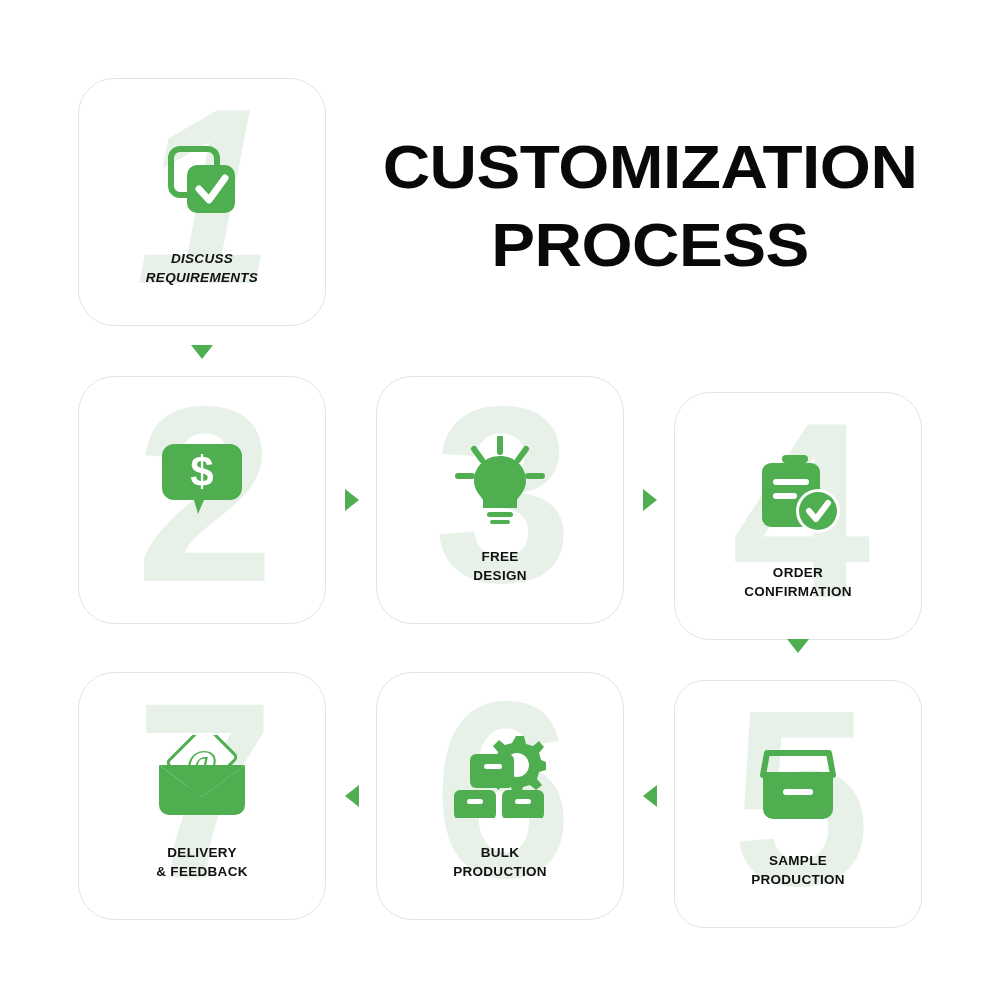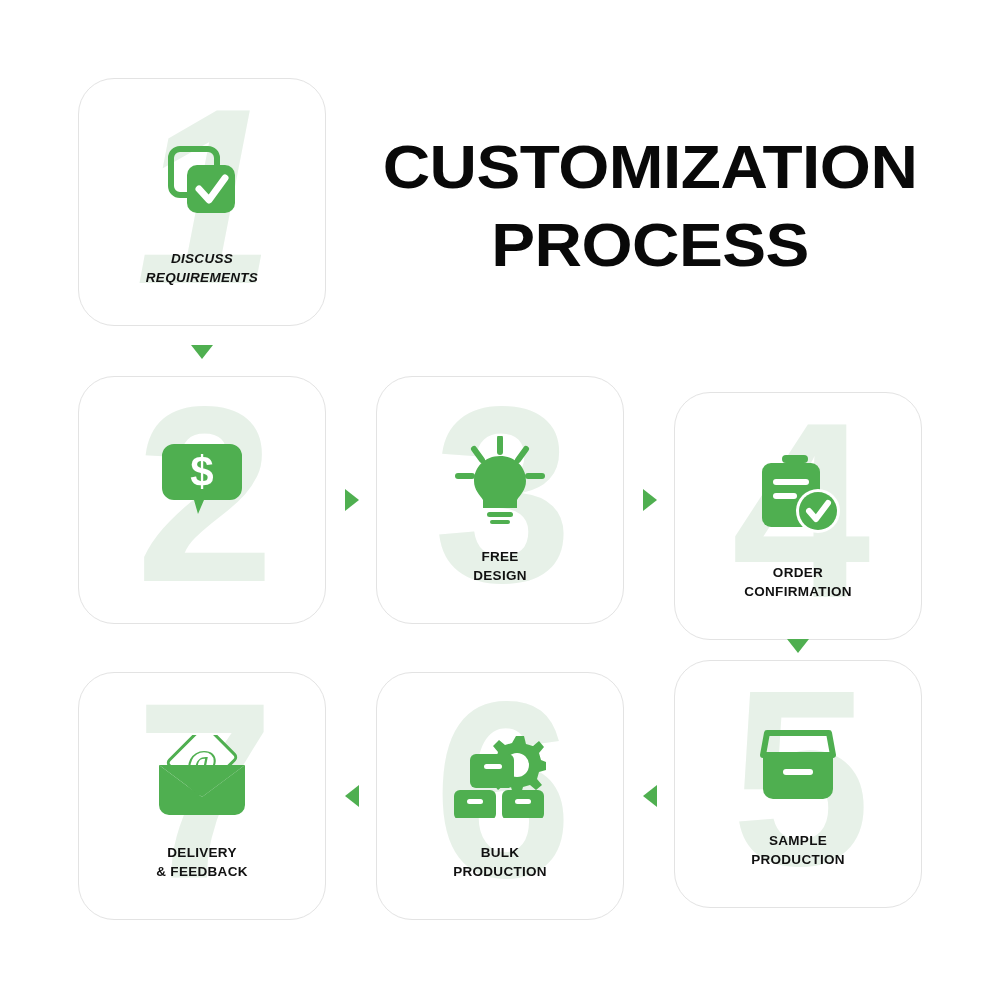--- a/index.html
+++ b/index.html
@@ -96,21 +96,21 @@
     white-space: pre-line;
   }
 
   
   #card-1 { left: 78px;  top: 78px; font-style: italic;  }
   #card-2 { left: 78px;  top: 376px; }
   #card-3 { left: 376px; top: 376px; }
   #card-4 { left: 674px; top: 392px; }
   #card-7 { left: 78px;  top: 672px; }
   #card-6 { left: 376px; top: 672px; }
-  #card-5 { left: 674px; top: 660px; }
+  #card-5 { left: 674px; top: 680px; border-radius: 30px; }
 
   
   .arrow {
     position: absolute;
     width: 0;
     height: 0;
   }
   .arrow-down {
     border-left: 11px solid transparent;
     border-right: 11px solid transparent;

